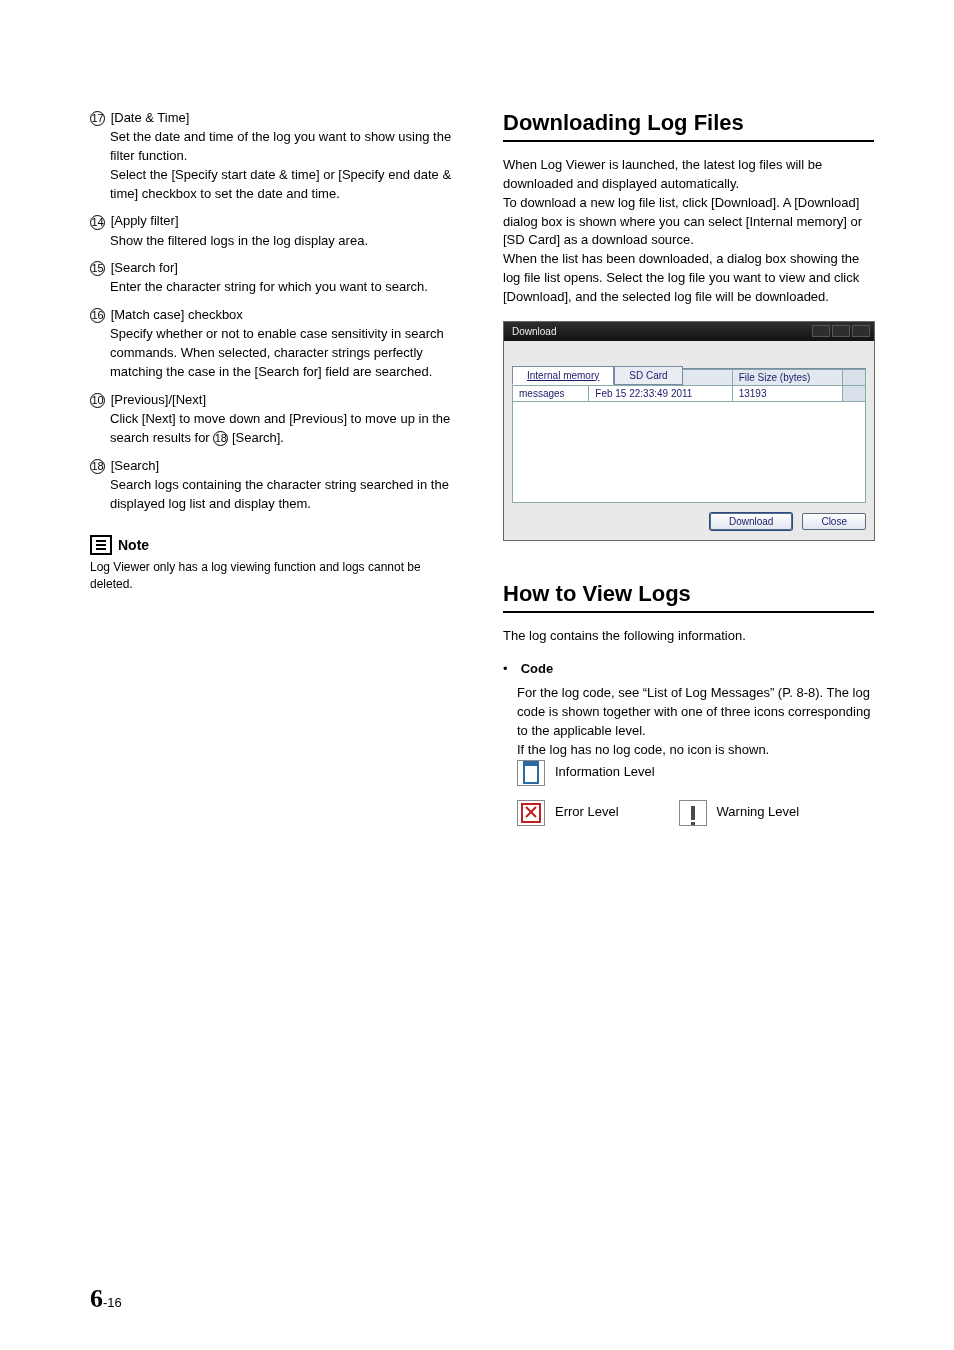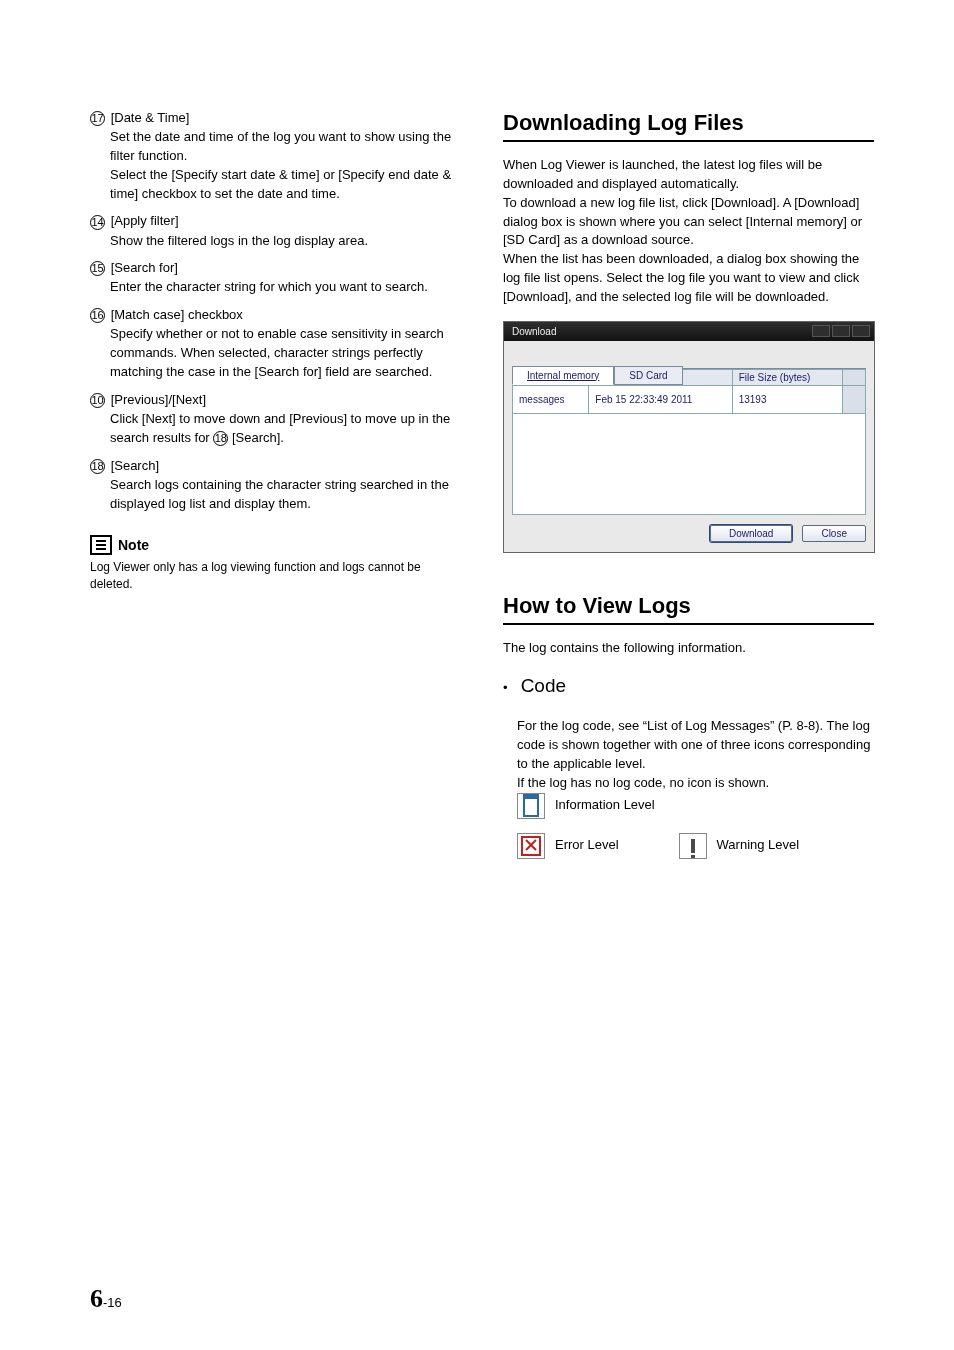--- a/index.html
+++ b/index.html
@@ -155,21 +155,21 @@
     border:1px solid #8aa;
     text-align:left;
     padding:2px 6px;
     font-weight:normal;
   }
   .table td {
     background:#fff;
     border-left:1px solid #8aa;
     border-right:1px solid #8aa;
     border-bottom:1px solid #8aa;
-    padding:8px 6px;
+    padding:2px 6px;
   }
   .table-empty {
     background:#fff;
     height:100px;
     border:1px solid #8aa;
     border-top:none;
   }
   .scroll-col { width:10px; padding:0; background:#d9e0ea !important;border:1px solid #8aa; }
   .dialog-buttons {
     display:flex;
@@ -188,22 +188,22 @@
   .dlg-btn.primary { box-shadow: 0 0 0 1px #2a4a8a; }
 
   
   .blist { margin:0; padding:0; list-style:none; }
   .blist > li { margin-bottom:14px; font-size:13px; line-height:1.45; }
   .blist > li::before {
     content:"•";
     display:inline-block;
     width:14px;
   }
-  .blist .bt-title { font-size:19px; }
-  .blist .bt-body { margin-left:14px; margin-top:18px; }
+  .blist .bt-title { font-size:13px;font-weight:bold; }
+  .blist .bt-body { margin-left:14px; margin-top:6px; }
 
   .level-row { display:flex; align-items:center; gap:60px; margin:14px 0 12px 14px; }
   .level-item { display:flex; align-items:center; gap:10px; }
   .lvl-icon {
     width:26px;height:24px;border:1px solid #888;background:#fff;
     display:flex;align-items:center;justify-content:center;
   }
   .lvl-x {
     width:16px;height:16px;border:2px solid #c02020;position:relative;
   }

